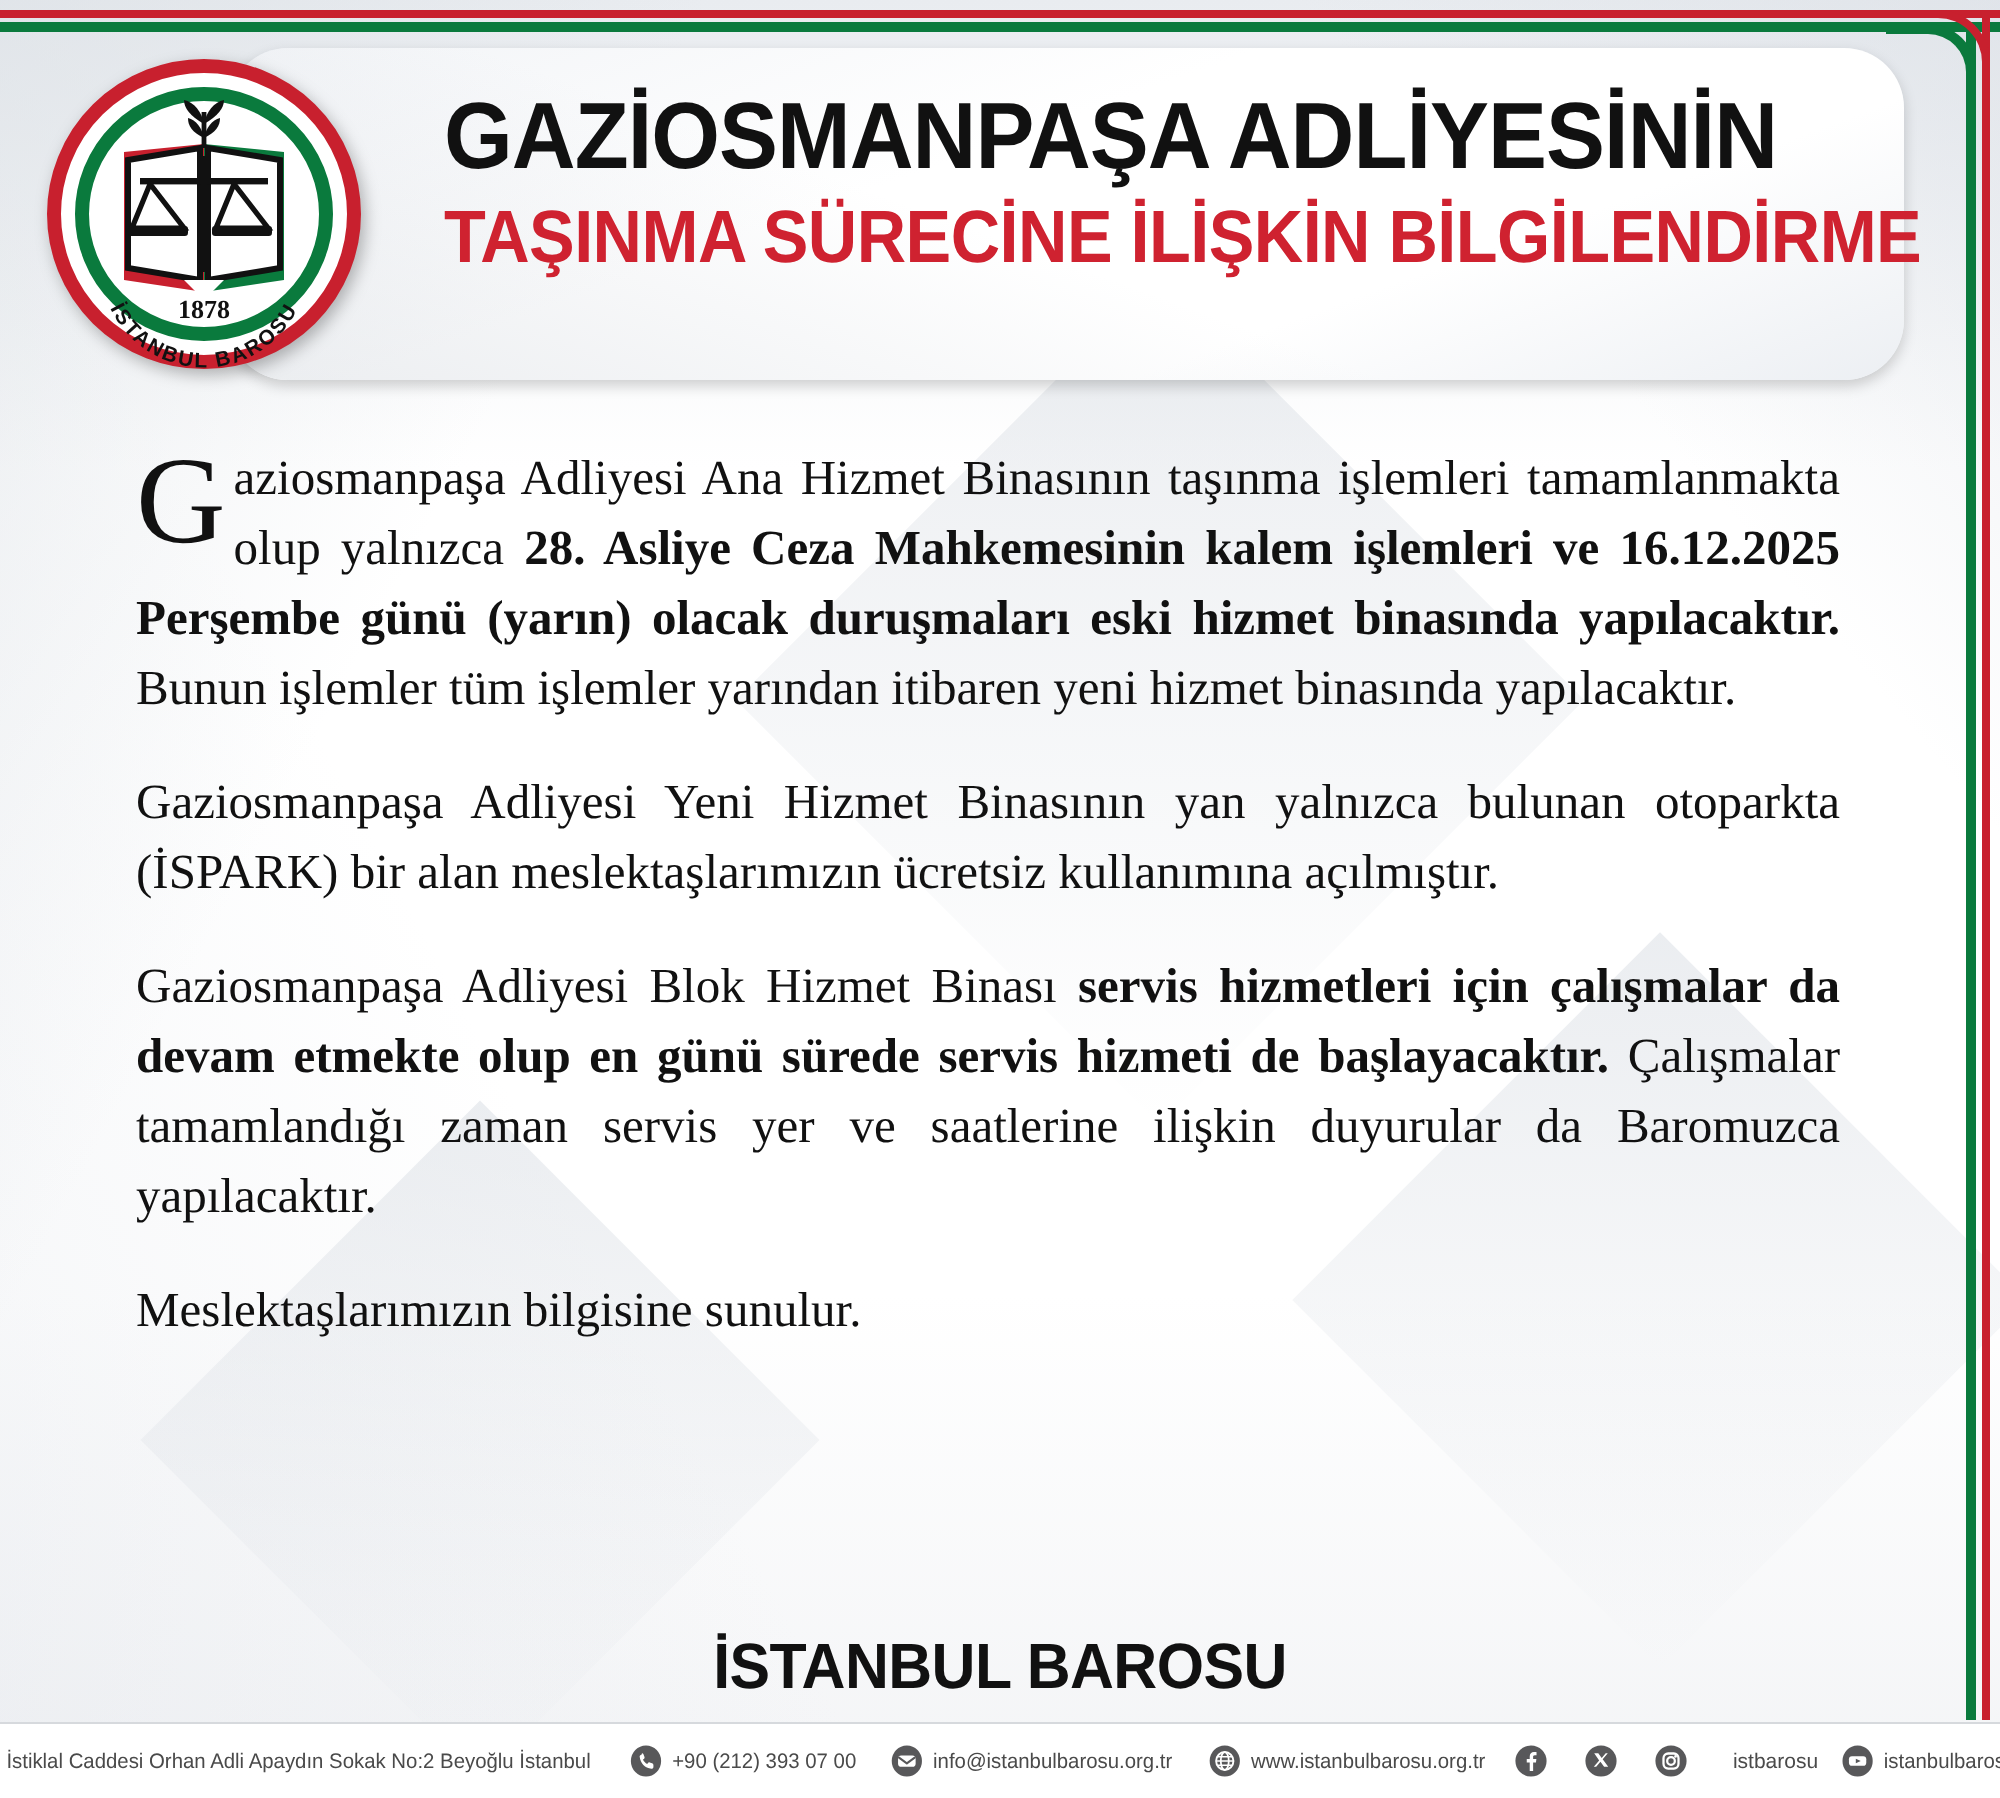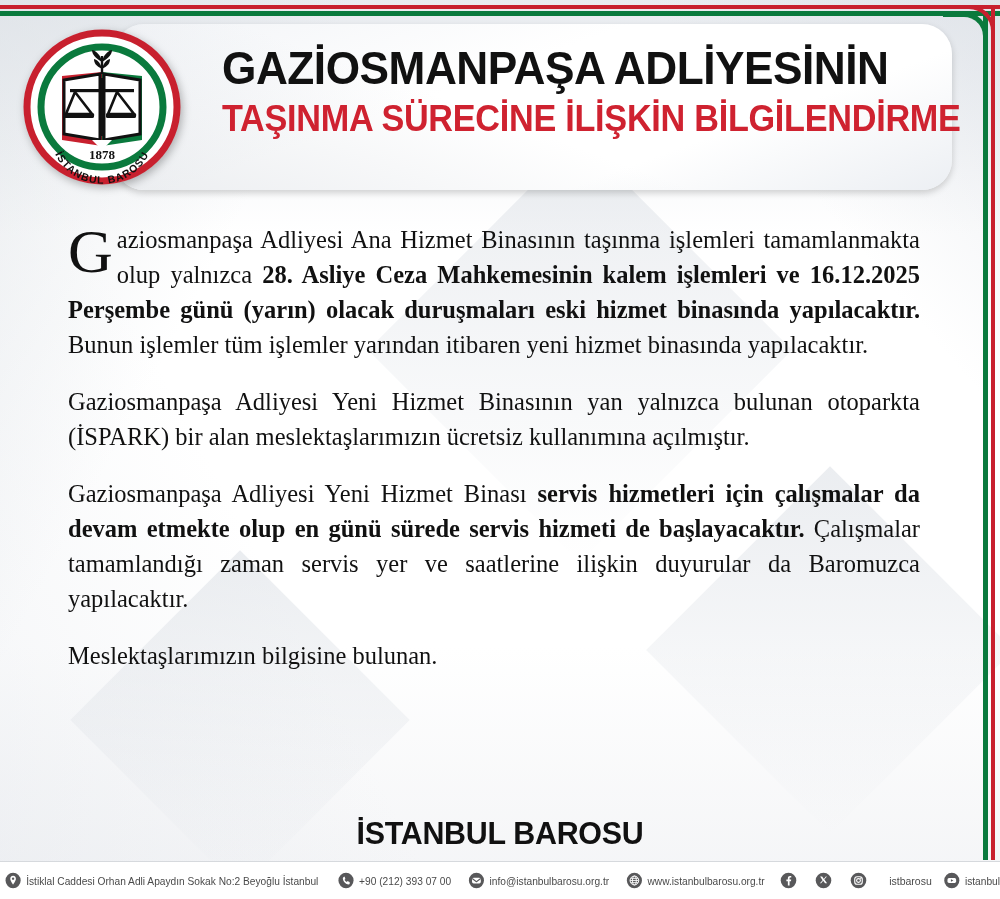--- a/index.html
+++ b/index.html
@@ -213,20 +213,21 @@
     z-index: 4;
   }
   .footer {
     position: absolute;
     left: 0;
     top: 862px;
     width: 1000px;
     height: 37px;
     display: flex;
     align-items: center;
+    justify-content: center;
     gap: 0;
     background: #ffffff;
     z-index: 5;
     font-family: "Liberation Sans", sans-serif;
   }
   .fitem {
     display: flex;
     align-items: center;
     gap: 5px;
     font-size: 10.5px;
@@ -312,22 +313,22 @@
 
   <div class="header-text">
     <div class="title-main">GAZİOSMANPAŞA ADLİYESİNİN</div>
     <div class="title-sub">TAŞINMA SÜRECİNE İLİŞKİN BİLGİLENDİRME</div>
   </div>
 </div>
 
 <div class="content" id="body-content">
     <p class="para"><span class="dropcap">G</span><span>aziosmanpaşa Adliyesi Ana Hizmet Binasının taşınma işlemleri tamamlanmakta olup yalnızca </span><b>28. Asliye Ceza Mahkemesinin kalem işlemleri ve 16.12.2025 Perşembe günü (yarın) olacak duruşmaları eski hizmet binasında yapılacaktır.</b><span> Bunun işlemler tüm işlemler yarından itibaren yeni hizmet binasında yapılacaktır.</span></p>
     <p class="para"><span>Gaziosmanpaşa Adliyesi Yeni Hizmet Binasının yan yalnızca bulunan otoparkta (İSPARK) bir alan meslektaşlarımızın ücretsiz kullanımına açılmıştır.</span></p>
-    <p class="para"><span>Gaziosmanpaşa Adliyesi Yeni Hizmet Binası </span><b>servis hizmetleri için çalışmalar da devam etmekte olup en günü sürede servis hizmeti de başlayacaktır.</b><span> Çalışmalar tamamlandığı zaman servis yer ve saatlerine ilişkin duyurular da Baromuzca yapılacaktır.</span></p>
-    <p class="para"><span>Meslektaşlarımızın bilgisine bulunan.</span></p>
+    <p class="para"><span>Gaziosmanpaşa Adliyesi Blok Hizmet Binası </span><b>servis hizmetleri için çalışmalar da devam etmekte olup en günü sürede servis hizmeti de başlayacaktır.</b><span> Çalışmalar tamamlandığı zaman servis yer ve saatlerine ilişkin duyurular da Baromuzca yapılacaktır.</span></p>
+    <p class="para"><span>Meslektaşlarımızın bilgisine sunulur.</span></p>
   </div>
 
 <div class="signature">İSTANBUL BAROSU</div>
 
 <div class="footer-sep"></div>
 <div class="footer">
 
   <div class="fitem">
     <svg class="fico" viewBox="0 0 24 24">
       <circle cx="12" cy="12" r="11" fill="#58585a"></circle>

